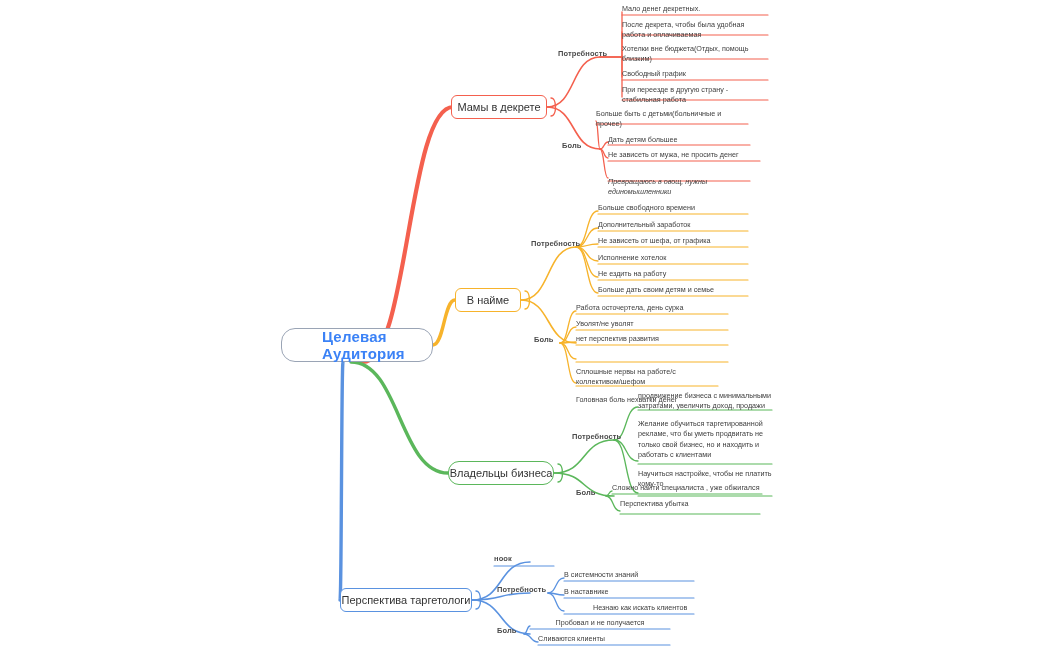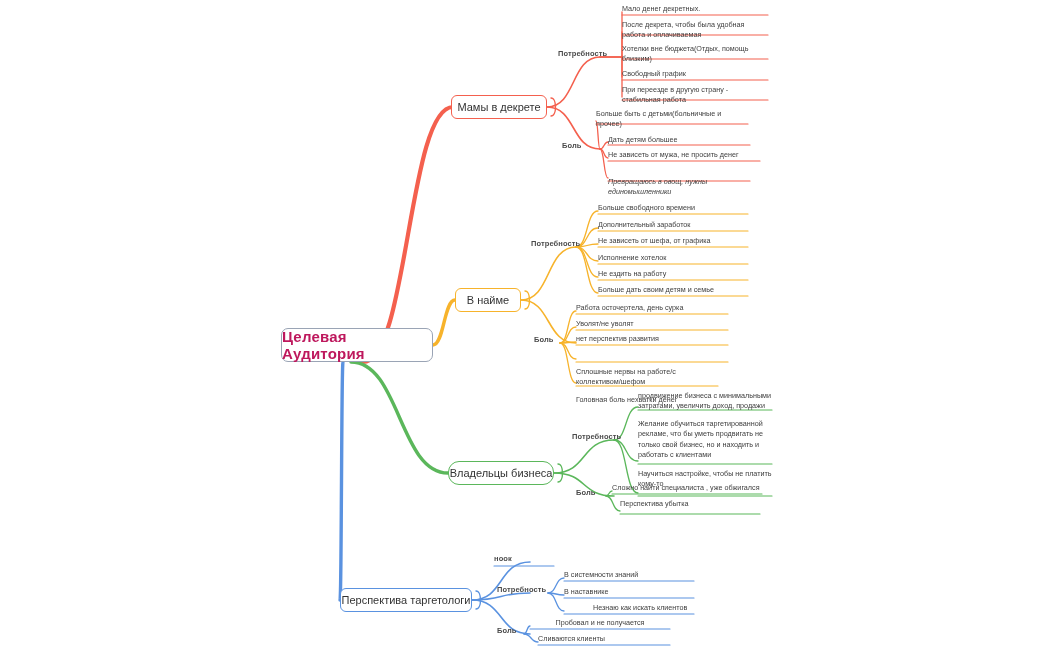--- a/index.html
+++ b/index.html
@@ -3,24 +3,25 @@
 <meta charset="utf-8">
 <style>
   html,body{margin:0;padding:0;background:#ffffff;}
   body{font-family:"Liberation Sans","DejaVu Sans",sans-serif;}
   #canvas{position:relative;width:1050px;height:650px;overflow:hidden;background:#fff;}
   #wires{position:absolute;left:0;top:0;width:1050px;height:650px;pointer-events:none;}
 
   
   .root-node{
     position:absolute;box-sizing:border-box;
-    border:1px solid #9aa4b5;border-radius:7px;background:#fff;
+    border:1px solid #9aa4b5;border-radius:14px;background:#fff;
     display:flex;align-items:center;justify-content:center;
-    font-size:15px;font-weight:bold;color:#be185d;letter-spacing:.2px;
+    font-size:15px;font-weight:bold;color:#3b82f6;letter-spacing:.2px;
     z-index:5;
+    padding-left:40px;
   }
   
   .branch-node{
     position:absolute;box-sizing:border-box;
     border:1px solid #ccc;border-radius:6px;background:#fff;
     display:flex;align-items:center;justify-content:center;
     font-size:11px;color:#333;z-index:5;white-space:nowrap;padding:0 8px;text-align:right;
   }
   
   .group-label{

